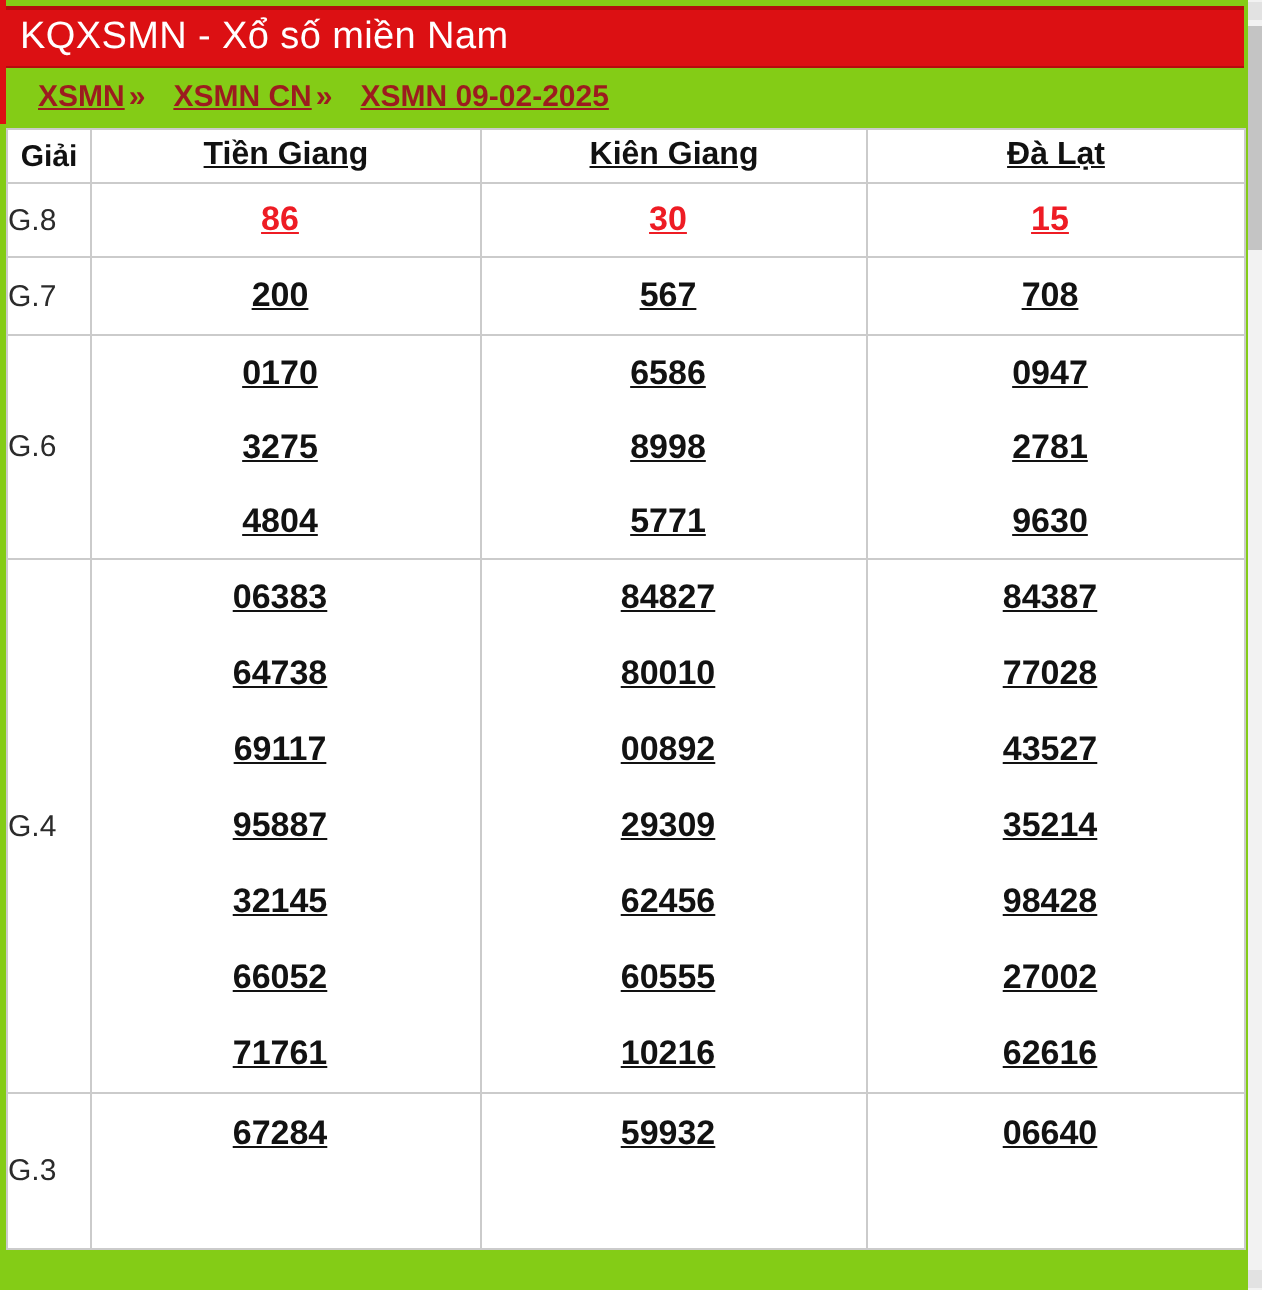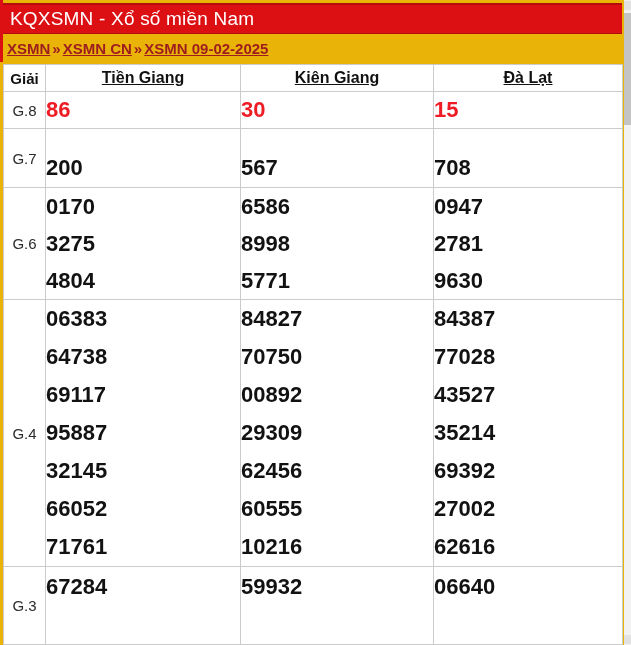--- a/index.html
+++ b/index.html
@@ -6,57 +6,57 @@
     --header_bg:#dc1013;
     --header_bg_dark:#b50c0e;
     --highlight:#ee1c24;
     --link:#9c1c1f;
     --border:#cbcbcb;
     --num:#121212;
   }
   *{box-sizing:border-box;margin:0;padding:0;}
   html,body{width:631px;height:645px;overflow:hidden;background:#fff;
     font-family:"Liberation Sans",sans-serif;}
-  .page{position:relative;width:631px;height:645px;overflow:hidden;background:#eab308;}
+  .page{position:relative;width:631px;height:645px;overflow:hidden;background:#84cc16;}
 
   .left-red-strip{position:absolute;left:0;top:0;width:3px;height:62px;background:var(--header_bg);}
 
   .titlebar{position:absolute;left:3px;top:3px;width:619px;height:31px;
     background:var(--header_bg);border-top:2px solid var(--header_bg_dark);
     border-bottom:1px solid var(--header_bg_dark);}
   .titlebar h1{color:#fff;font-size:19px;font-weight:normal;line-height:28px;
     padding-left:7px;letter-spacing:0.2px;}
 
   .breadcrumb{position:absolute;left:7px;top:40px;height:20px;font-size:15px;
     font-weight:bold;color:var(--link);white-space:nowrap;}
-  .breadcrumb a{color:var(--link);text-decoration:underline;}
+  .breadcrumb a{color:var(--link);text-decoration:underline;margin-left:12px;}
   .breadcrumb .sep{color:var(--link);text-decoration:none;font-weight:bold;padding:0 2px;}
 
   table.results{position:absolute;left:3px;top:64px;width:619px;
     border-collapse:collapse;table-layout:fixed;background:#fff;}
   table.results th,table.results td{border:1px solid var(--border);padding:0;}
   col.c-prize{width:42px;}
   col.c-r1{width:195px;}
   col.c-r2{width:193px;}
   col.c-r3{width:189px;}
 
   thead th{height:27px;font-size:16px;font-weight:bold;color:#111;text-align:center;
     background:#fff;vertical-align:middle;}
   thead th.region a{color:#111;text-decoration:underline;text-align:right;}
   thead th.prize-head{font-size:15px;}
 
-  td.prize{vertical-align:middle;text-align:center;font-size:15px;color:#2b2b2b;
+  td.prize{vertical-align:middle;text-align:left;font-size:15px;color:#2b2b2b;
     font-weight:normal;}
   td.vals{vertical-align:top;}
-  .num{display:block;text-align:left;padding-right:6px;font-size:22px;
-    font-weight:bold;color:var(--num);white-space:nowrap;}
+  .num{display:block;text-align:center;padding-right:6px;font-size:17px;
+    font-weight:bold;color:var(--num);white-space:nowrap;text-decoration:underline;}
   .num.red{color:var(--highlight);}
 
   .row-G8 .num{line-height:36px;}
-  .row-G7 .num{line-height:38px;margin-top:20px;}
+  .row-G7 .num{line-height:38px;}
   .row-G6 .num{line-height:37px;}
   .row-G5 .num{line-height:40px;}
   .row-G4 .num{line-height:38px;}
   .row-G3 td.vals{height:78px;}
   .row-G3 .num{line-height:40px;}
 
   .scrollbar{position:absolute;right:0;top:0;width:7px;height:645px;background:#f2f2f2;}
   .sb-btn{position:absolute;left:0;width:7px;height:9px;background:#e2e2e2;}
   .sb-btn.up{top:1px;}
   .sb-btn.down{bottom:1px;}
@@ -138,33 +138,33 @@
             <div class="num">06383</div>
             <div class="num">64738</div>
             <div class="num">69117</div>
             <div class="num">95887</div>
             <div class="num">32145</div>
             <div class="num">66052</div>
             <div class="num">71761</div>
           </td>
           <td class="vals">
             <div class="num">84827</div>
-            <div class="num">70750</div>
+            <div class="num">80010</div>
             <div class="num">00892</div>
             <div class="num">29309</div>
             <div class="num">62456</div>
             <div class="num">60555</div>
             <div class="num">10216</div>
           </td>
           <td class="vals">
             <div class="num">84387</div>
             <div class="num">77028</div>
             <div class="num">43527</div>
             <div class="num">35214</div>
-            <div class="num">69392</div>
+            <div class="num">98428</div>
             <div class="num">27002</div>
             <div class="num">62616</div>
           </td>
         </tr>
         <tr class="row-G3">
           <td class="prize">G.3</td>
           <td class="vals">
             <div class="num">67284</div>
           </td>
           <td class="vals">

